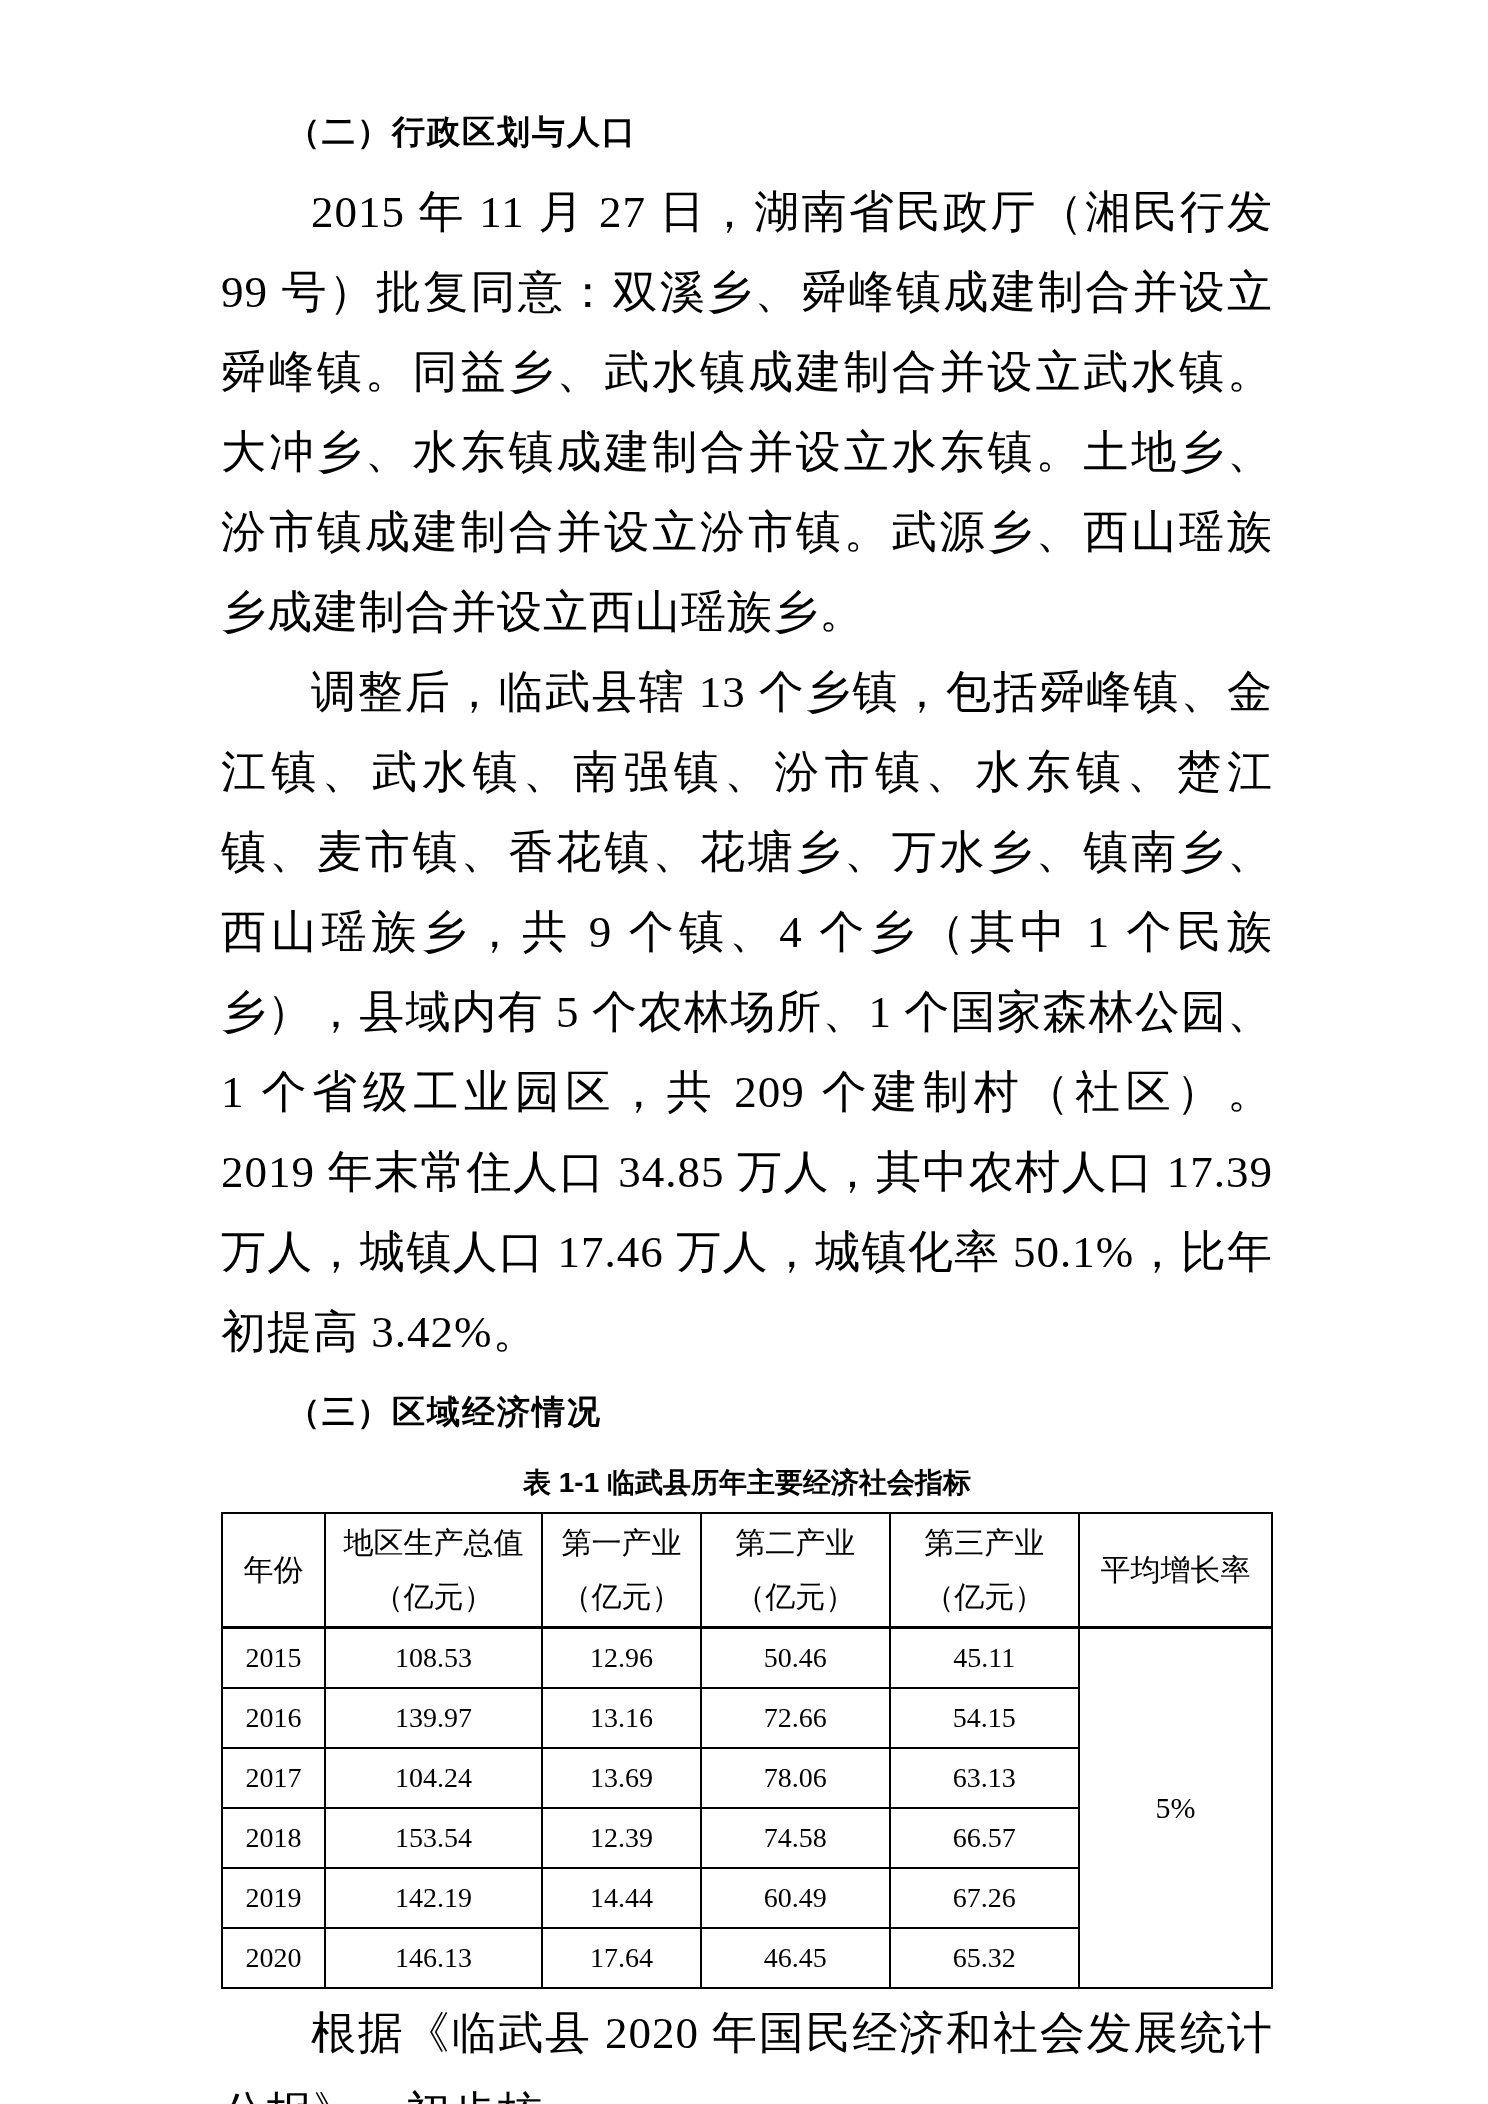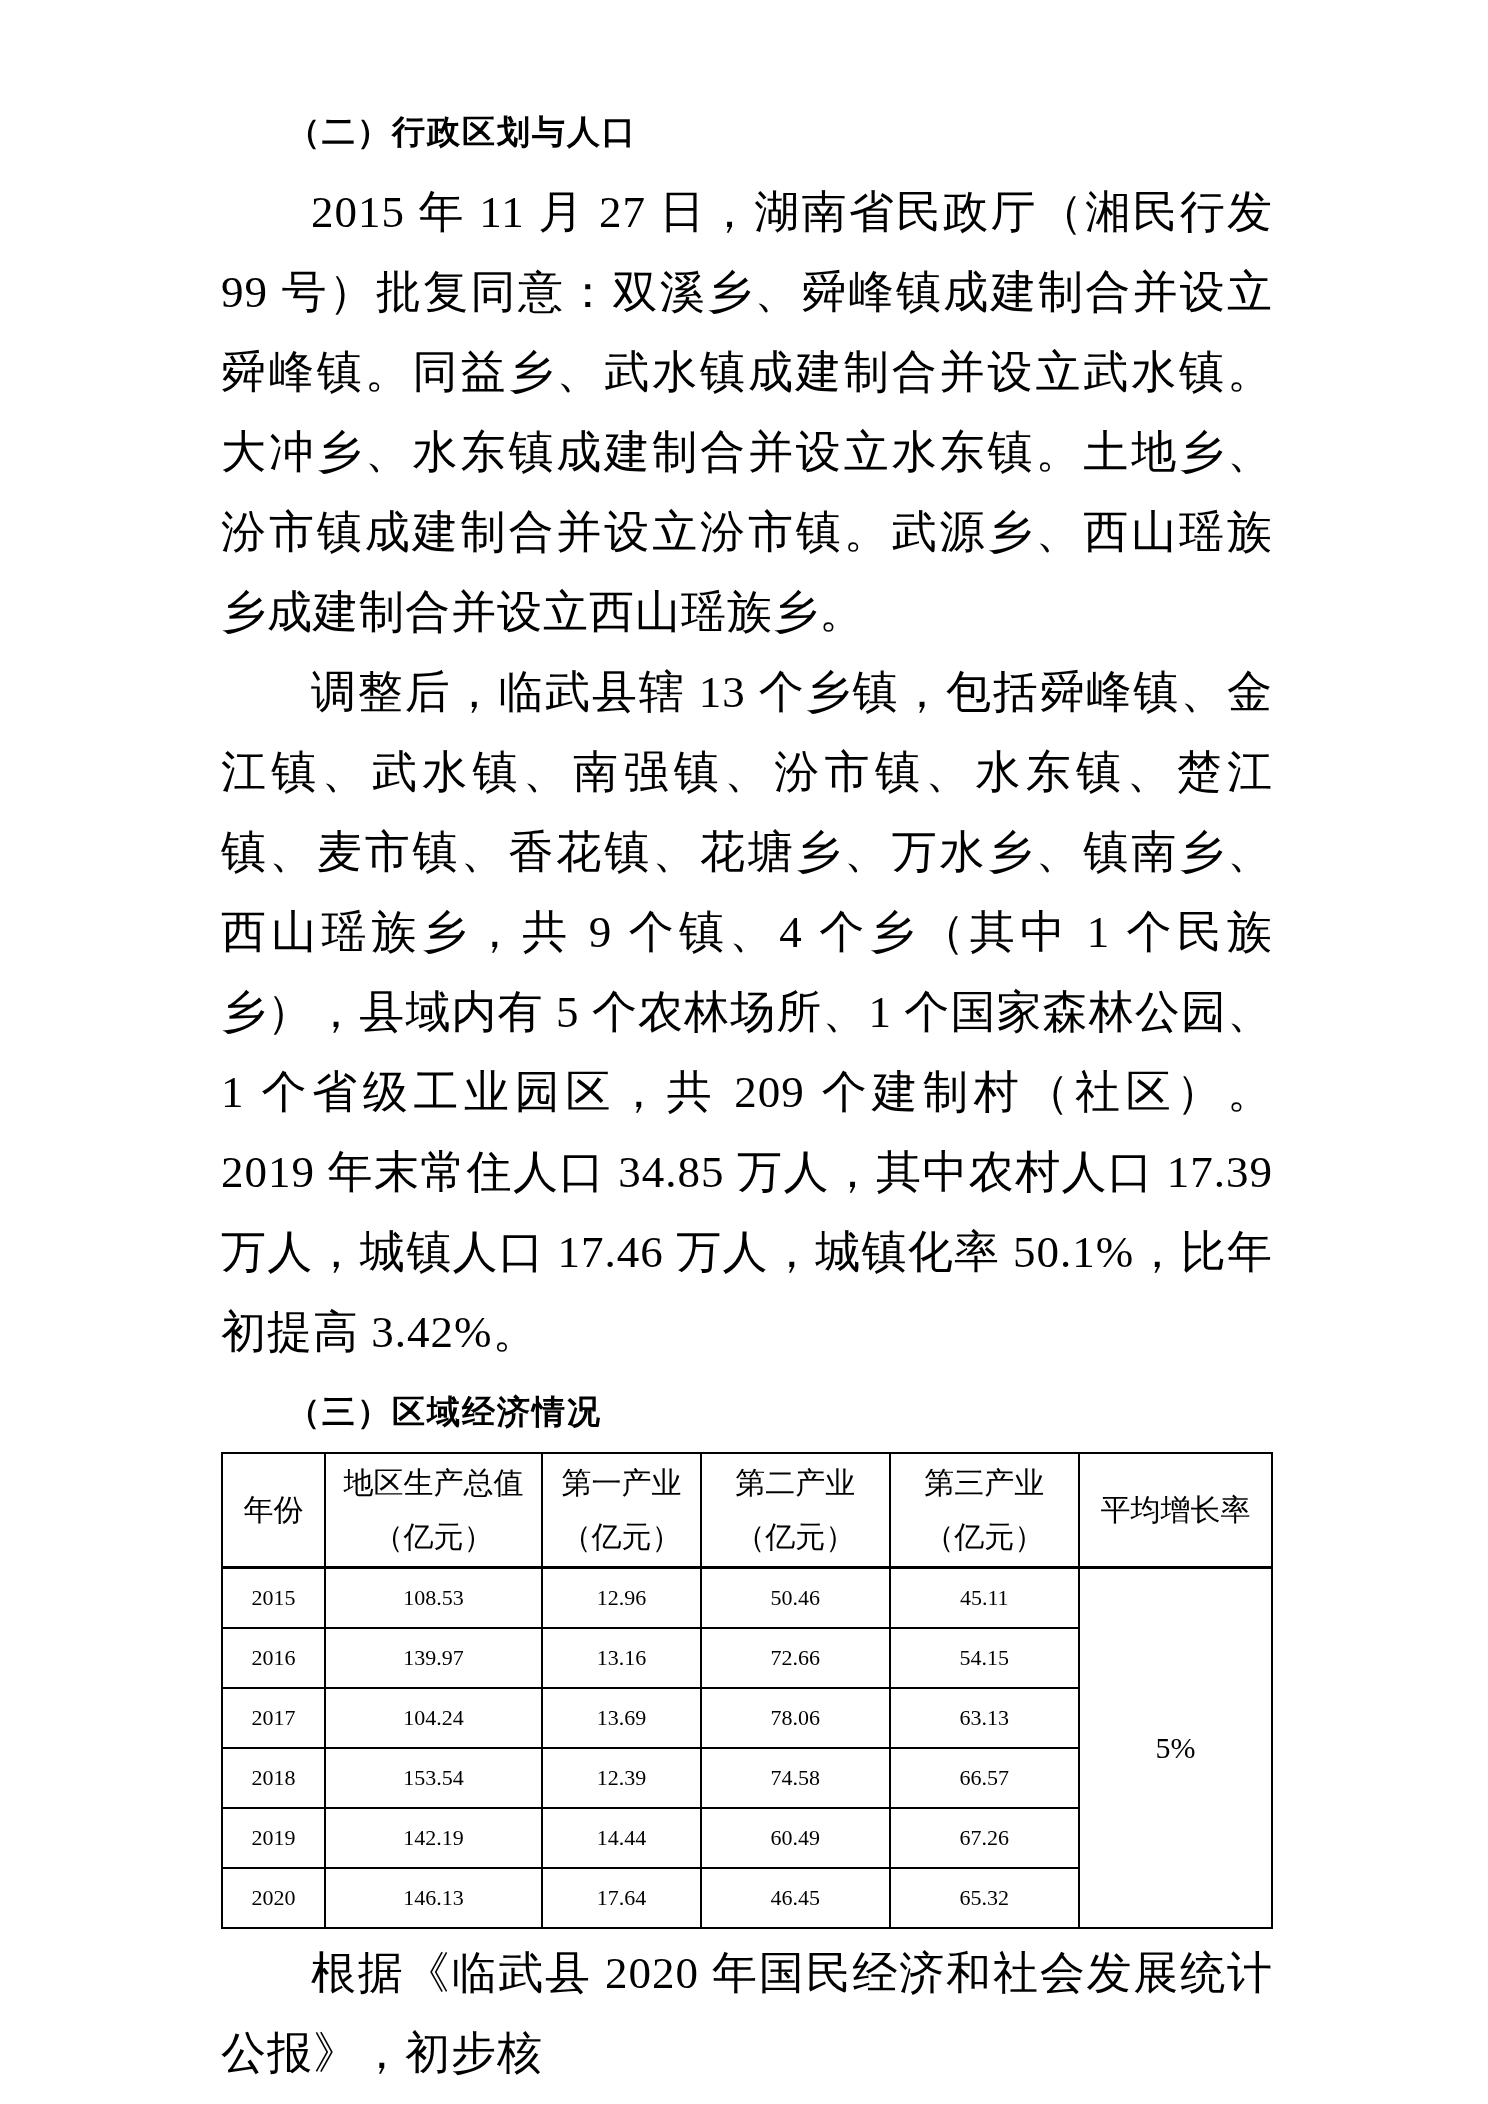--- a/index.html
+++ b/index.html
@@ -56,21 +56,21 @@
     padding: 0;
   }
   .econ-table th {
     font-size: 30px;
     line-height: 54px;
     height: 112px;
     white-space: pre-line;
     border-bottom-width: 3px;
   }
   .econ-table td {
-    font-size: 22px;
+    font-size: 28px;
     height: 58px;
   }
   .econ-table td.growth-cell { font-size: 30px; }
   p.after-table {
     margin-top: 4px;
   }
   .page-footer {
     font-size: 23px;
     line-height: 40px;
     text-align: center;
@@ -84,20 +84,21 @@
 <div class="content">
 
   <h2 class="sec-heading">（二）行政区划与人口</h2>
 
   <p class="body-para">2015 年 11 月 27 日，湖南省民政厅（湘民行发 99 号）批复同意：双溪乡、舜峰镇成建制合并设立舜峰镇。同益乡、武水镇成建制合并设立武水镇。大冲乡、水东镇成建制合并设立水东镇。土地乡、汾市镇成建制合并设立汾市镇。武源乡、西山瑶族乡成建制合并设立西山瑶族乡。</p>
 
   <p class="body-para">调整后，临武县辖 13 个乡镇，包括舜峰镇、金江镇、武水镇、南强镇、汾市镇、水东镇、楚江镇、麦市镇、香花镇、花塘乡、万水乡、镇南乡、西山瑶族乡，共 9 个镇、4 个乡（其中 1 个民族乡），县域内有 5 个农林场所、1 个国家森林公园、1 个省级工业园区，共 209 个建制村（社区）。2019 年末常住人口 34.85 万人，其中农村人口 17.39 万人，城镇人口 17.46 万人，城镇化率 50.1%，比年初提高 3.42%。</p>
 
   <h2 class="sec-heading">（三）区域经济情况</h2>
 
+  <div class="table-caption">表 1-1 临武县历年主要经济社会指标</div>
 
   <table class="econ-table">
     <colgroup>
       <col style="width:9.8%">
       <col style="width:20.7%">
       <col style="width:15.1%">
       <col style="width:18.0%">
       <col style="width:18.0%">
       <col style="width:18.4%">
     </colgroup>

